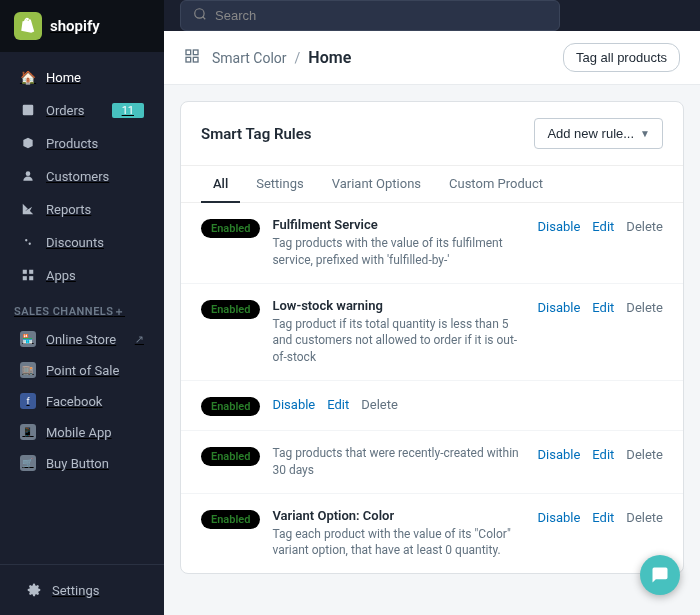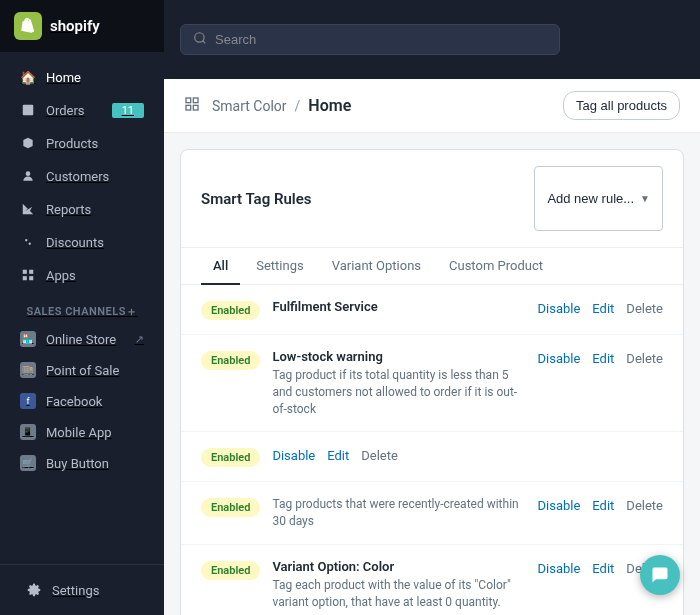--- a/index.html
+++ b/index.html
@@ -9,59 +9,59 @@
     .sidebar { width: 164px; background: #1a1f2e; display: flex; flex-direction: column; height: 100%; flex-shrink: 0; text-decoration: underline; }
     .sidebar-logo { display: flex; align-items: center; gap: 8px; padding: 12px 14px; background: #0d1117; }
     .sidebar-logo-icon { width: 28px; height: 28px; background: #96bf48; border-radius: 6px; display: flex; align-items: center; justify-content: center; color: white; font-weight: bold; font-size: 14px; }
     .sidebar-logo-text { color: white; font-weight: 600; font-size: 15px; }
     .sidebar-nav { flex: 1; padding: 8px 0; overflow-y: auto; }
     .nav-item { display: flex; align-items: center; gap: 10px; padding: 8px 14px; color: #b4bcc8; cursor: pointer; position: relative; border-radius: 4px; margin: 1px 6px; }
     .nav-item.active { color: white; }
     .nav-item-icon { width: 16px; height: 16px; display: flex; align-items: center; justify-content: center; flex-shrink: 0; }
     .nav-item-label { font-size: 13px; }
     .nav-badge { background: #47c1bf; color: white; border-radius: 2px; font-size: 11px; padding: 1px 10px; margin-left: auto; }
-    .nav-section-title { color: #6d7a8a; font-size: 11px; font-weight: 600; padding: 12px 14px 4px; text-transform: uppercase; letter-spacing: 0.5px; display: flex; align-items: center; justify-content: center; }
+    .nav-section-title { color: #6d7a8a; font-size: 11px; font-weight: 600; padding: 12px 14px 4px; text-transform: uppercase; letter-spacing: 0.5px; display: flex; align-items: center; justify-content: flex-start; }
     .nav-section-title .icon-btn { cursor: pointer; color: #6d7a8a; }
     .channel-item { display: flex; align-items: center; gap: 10px; padding: 7px 14px; color: #b4bcc8; cursor: pointer; margin: 1px 6px; border-radius: 4px; }
     .channel-icon { width: 16px; height: 16px; background: #6d7a8a; border-radius: 3px; display: flex; align-items: center; justify-content: center; font-size: 9px; color: white; flex-shrink: 0; }
     .sidebar-bottom { padding: 8px 6px; border-top: 1px solid #2a3142; }
 
     
     .main { flex: 1; display: flex; flex-direction: column; overflow: hidden; }
-    .topbar { background: #1a1f2e; padding: 24px 16px; display: flex; align-items: flex-start; gap: 12px; }
+    .topbar { background: #1a1f2e; padding: 0 16px; display: flex; align-items: flex-start; gap: 12px; }
     .search-box { flex: 1; max-width: 380px; background: #2a3348; border: 1px solid #3a4459; border-radius: 6px; display: flex; align-items: center; gap: 8px; padding: 6px 12px; }
     .search-box input { background: none; border: none; outline: none; color: #ccc; font-size: 13px; flex: 1; }
     .search-box input::placeholder { color: #888; }
     .search-icon { color: #888; font-size: 13px; }
 
     
     .content { flex: 1; overflow-y: auto; padding: 0; background: #f4f6f8; }
     .breadcrumb-bar { background: white; padding: 12px 20px; display: flex; align-items: center; justify-content: space-between; border-bottom: 1px solid #e8ebee; }
     .breadcrumb { display: flex; align-items: center; gap: 8px; font-size: 14px; }
     .breadcrumb-grid-icon { color: #637381; margin-right: 4px; }
     .breadcrumb-link { color: #637381; }
     .breadcrumb-sep { color: #919eab; }
     .breadcrumb-current { font-weight: 600; color: #212b36; font-size: 16px; }
     .tag-all-btn { background: white; border: 1px solid #c4cdd5; border-radius: 12px; padding: 6px 12px; font-size: 13px; color: #212b36; cursor: pointer; display: flex; align-items: center; gap: 6px; }
 
     
     .panel { background: white; margin: 16px; border-radius: 8px; border: 1px solid #dde1e5; }
     .panel-header { padding: 16px 20px; display: flex; align-items: center; justify-content: space-between; border-bottom: 1px solid #eee; }
     .panel-title { font-size: 15px; font-weight: 600; color: #212b36; }
-    .add-rule-btn { background: white; border: 1px solid #c4cdd5; border-radius: 4px; padding: 24px 12px; font-size: 13px; color: #212b36; cursor: pointer; display: flex; align-items: center; gap: 6px; }
+    .add-rule-btn { background: white; border: 1px solid #c4cdd5; border-radius: 4px; padding: 7px 12px; font-size: 13px; color: #212b36; cursor: pointer; display: flex; align-items: center; gap: 6px; }
     .dropdown-arrow { font-size: 10px; color: #637381; }
     .tabs { display: flex; gap: 4px; border-bottom: 1px solid #eee; padding: 0 20px; }
     .tab { padding: 10px 12px; font-size: 13px; color: #637381; cursor: pointer; border-bottom: 2px solid transparent; margin-bottom: -1px; }
     .tab.active { color: #212b36; border-bottom-color: #212b36; font-weight: 500; }
 
     
     .rule-item { display: flex; align-items: flex-start; padding: 14px 20px; border-bottom: 1px solid #f2f4f6; gap: 12px; }
     .rule-item:last-child { border-bottom: none; }
     .rule-badge { flex-shrink: 0; border-radius: 12px; padding: 3px 10px; font-size: 11px; font-weight: 600; margin-top: 2px; }
-    .rule-badge.enabled { background: #fef9c3; color: #2a7f2a; }
+    .rule-badge.enabled { background: #000000; color: #2a7f2a; }
     .rule-info { flex: 1; }
     .rule-name { font-weight: 600; font-size: 13px; color: #212b36; margin-bottom: 3px; }
     .rule-desc { font-size: 12px; color: #637381; line-height: 1.4; }
     .rule-actions { display: flex; align-items: center; gap: 12px; flex-shrink: 0; margin-top: 2px; }
     .rule-action { font-size: 13px; color: #006fbb; cursor: pointer; }
     .rule-action.delete { color: #637381; }
 
     
     .fab { position: fixed; bottom: 20px; right: 20px; width: 40px; height: 40px; background: #47c1bf; border-radius: 50%; display: flex; align-items: center; justify-content: center; color: white; font-size: 20px; cursor: pointer; box-shadow: 0 2px 8px rgba(0,0,0,0.3); }
   </style>
@@ -229,20 +229,21 @@
         <div class="tab">Settings</div>
         <div class="tab">Variant Options</div>
         <div class="tab">Custom Product</div>
       </div>
 
       <div id="rules-list">
           <div class="rule-item">
     <span class="rule-badge enabled">Enabled</span>
     <div class="rule-info">
       <div class="rule-name">Fulfilment Service</div>
+      <div class="rule-desc">Tag products with the value of its fulfilment service, prefixed with 'fulfilled-by-'</div>
     </div>
     <div class="rule-actions">
               <span class="rule-action">Disable</span>
               <span class="rule-action">Edit</span>
               <span class="rule-action delete">Delete</span>
             </div>
   </div>
           <div class="rule-item">
     <span class="rule-badge enabled">Enabled</span>
     <div class="rule-info">

